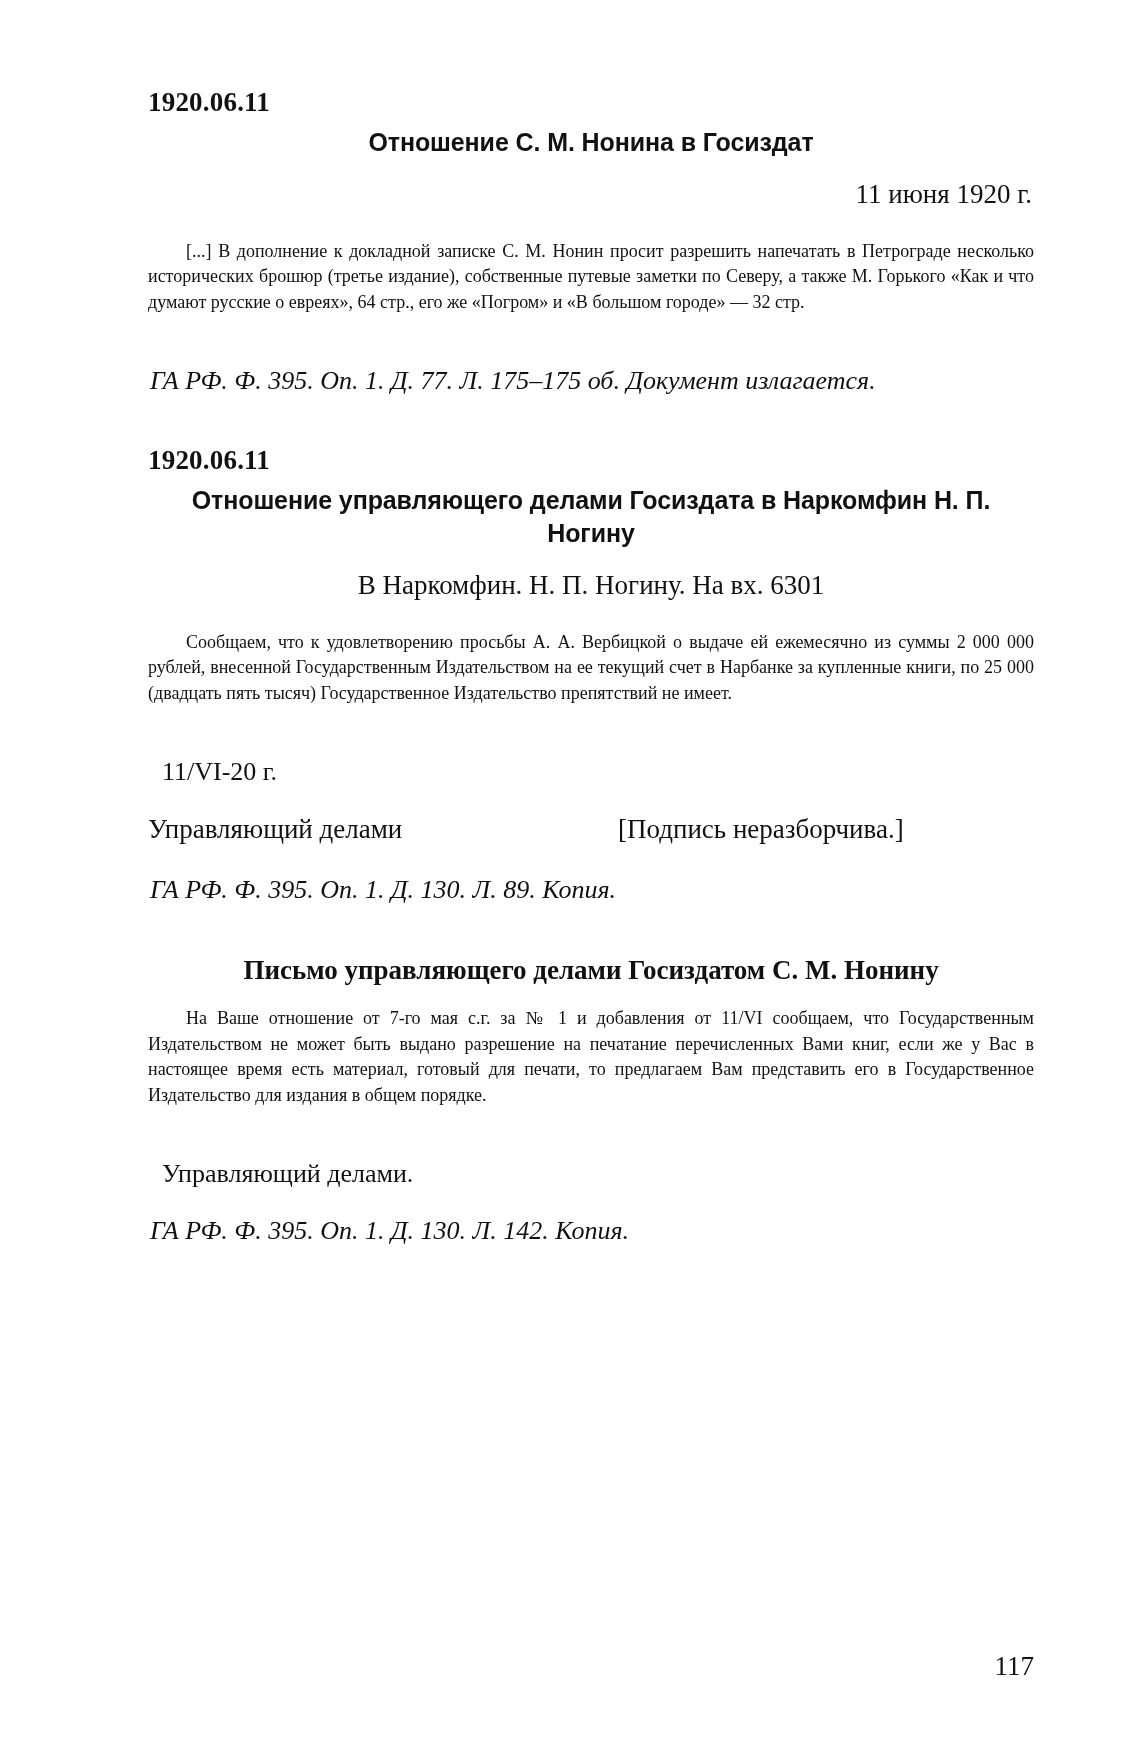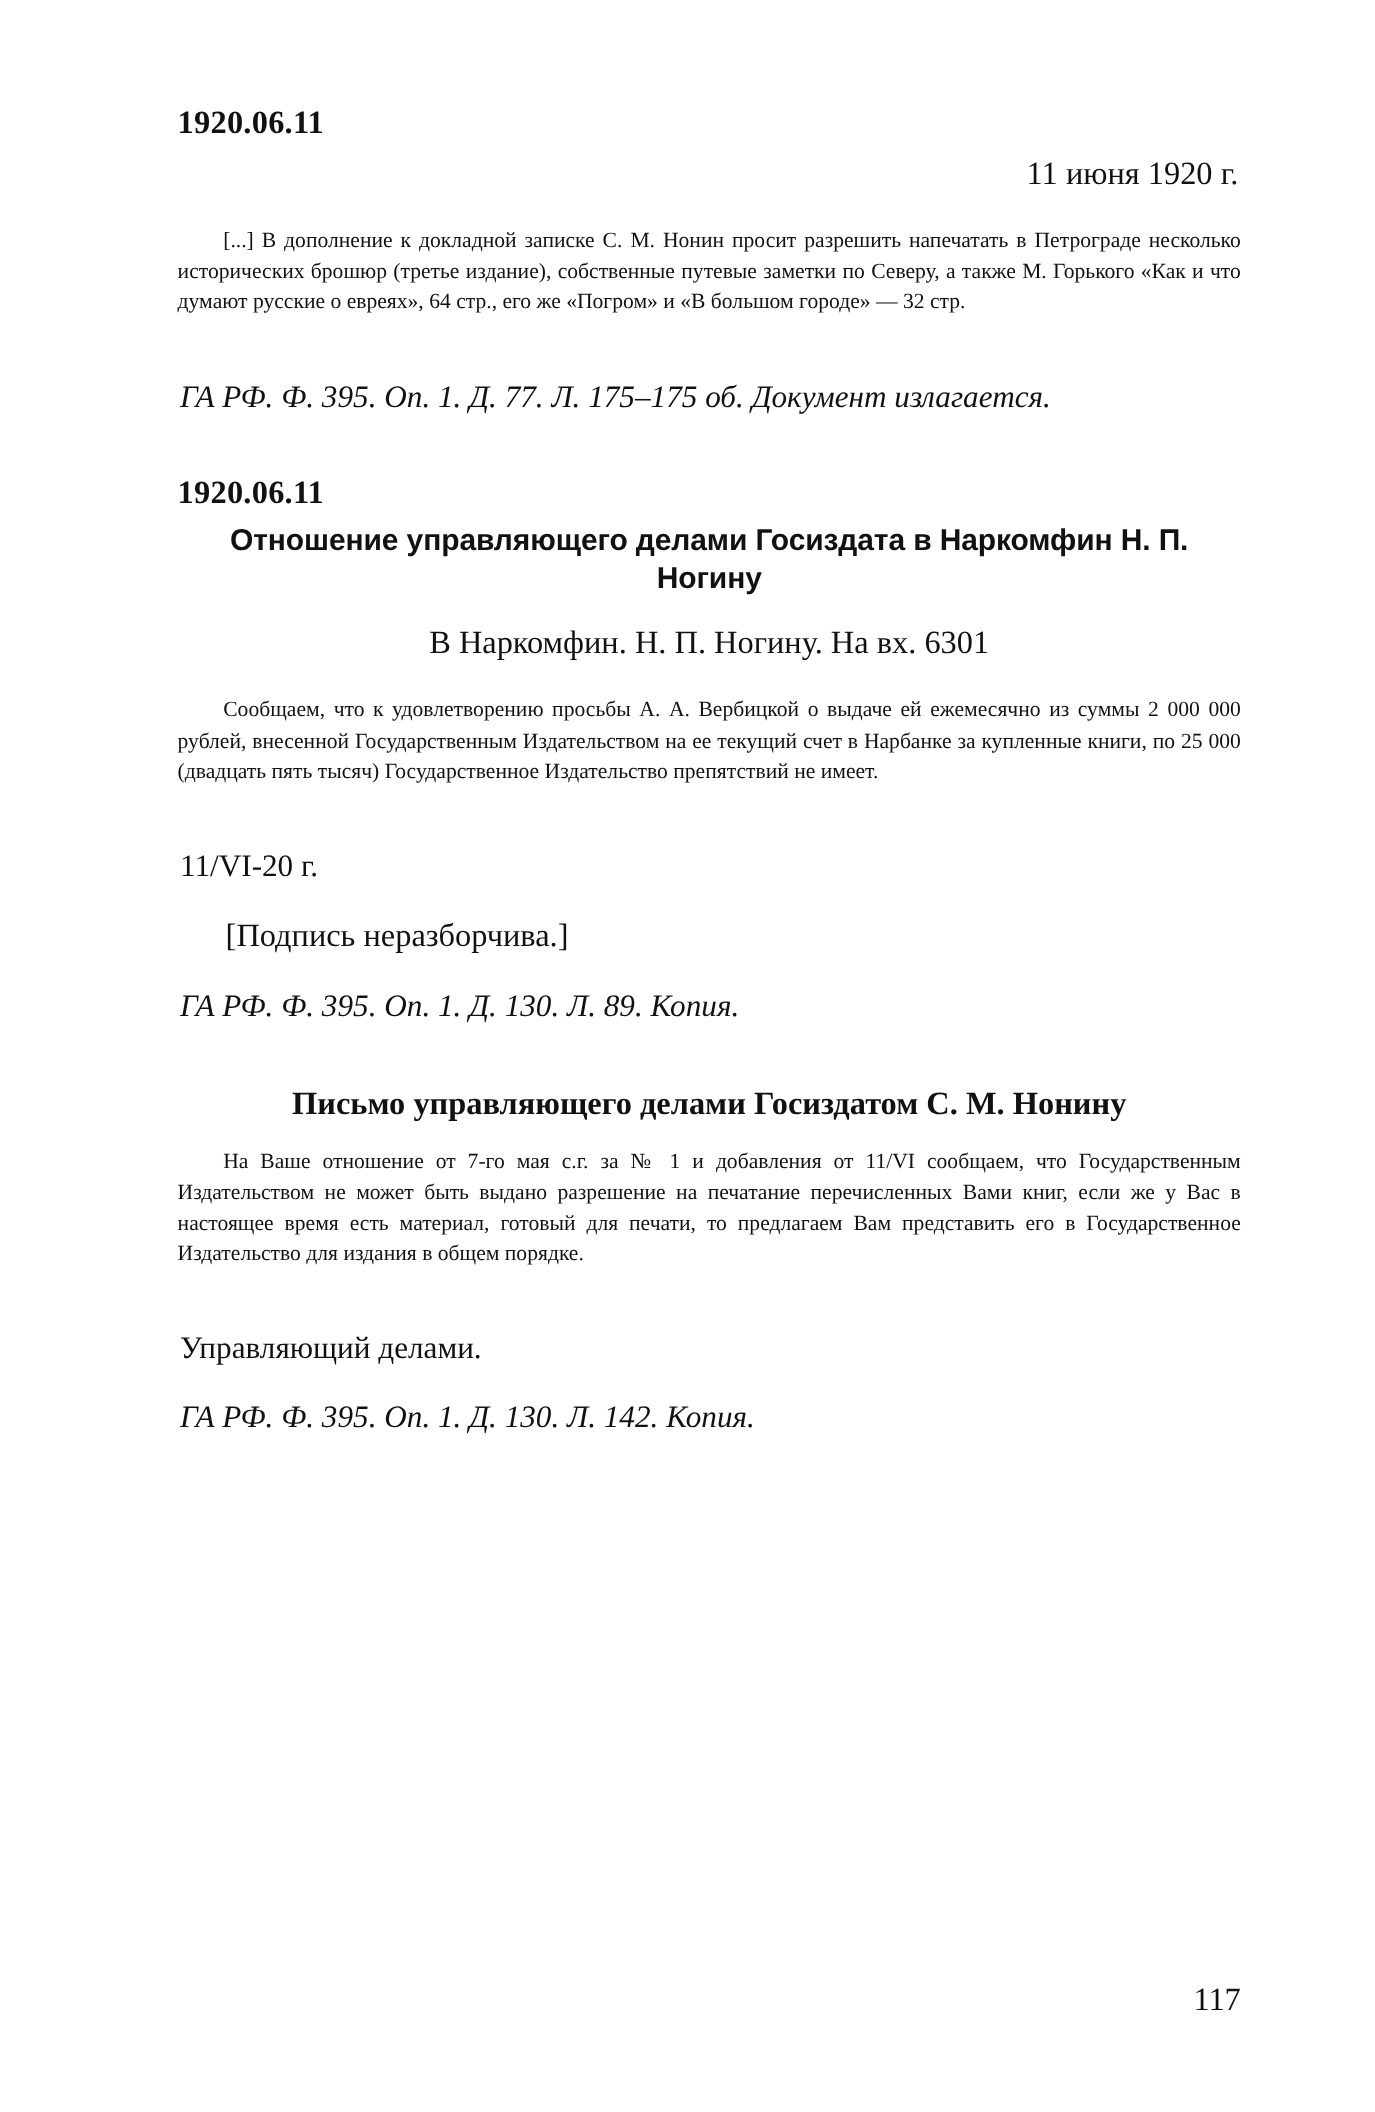--- a/index.html
+++ b/index.html
@@ -77,21 +77,21 @@
   .source-note {
     font-style: italic;
     font-size: 26px;
     line-height: 1.35;
     margin: 0;
     padding-left: 2px;
   }
   .small-line {
     font-size: 26px;
     line-height: 1.35;
-    margin: 0 0 22px 0;
+    margin: 0 0 22px 12px;
     padding-left: 2px;
   }
   .sign-row {
     display: flex;
     justify-content: flex-start;
     font-size: 27px;
     line-height: 1.35;
     margin: 0 0 24px 0;
   }
   .sign-row .sign-left {
@@ -112,36 +112,38 @@
     font-family: "Liberation Serif", serif;
   }
 </style>
 </head>
 <body>
 
 <div class="page">
 
   <div class="doc-entry">
     <div class="entry-date">1920.06.11</div>
+    <div class="entry-title sans">Отношение С. М. Нонина в Госиздат</div>
     <div class="date-right">11 июня 1920 г.</div>
     <p class="body-text">[...] В дополнение к докладной записке С. М. Нонин просит разрешить напечатать в Петрограде несколько исторических брошюр (третье издание), собственные путевые заметки по Северу, а также М. Горького «Как и что думают русские о евреях», 64 стр., его же «Погром» и «В большом городе» — 32 стр.</p>
     <div class="gap-sm"></div>
     <div class="source-note">ГА РФ. Ф. 395. Оп. 1. Д. 77. Л. 175–175 об. Документ излагается.</div>
   </div>
 
   <div class="gap-lg"></div>
 
   <div class="doc-entry">
     <div class="entry-date">1920.06.11</div>
     <div class="entry-title sans">Отношение управляющего делами Госиздата в Наркомфин Н. П. Ногину</div>
     <div class="addressee center">В Наркомфин. Н. П. Ногину. На вх. 6301</div>
     <p class="body-text">Сообщаем, что к удовлетворению просьбы А. А. Вербицкой о выдаче ей ежемесячно из суммы 2 000 000 рублей, внесенной Государственным Издательством на ее текущий счет в Нарбанке за купленные книги, по 25 000 (двадцать пять тысяч) Государственное Издательство препятствий не имеет.</p>
     <div class="gap-sm"></div>
     <div class="small-line">11/VI-20 г.</div>
     <div class="sign-row">
+      <div class="sign-left">Управляющий делами</div>
       <div class="sign-right">[Подпись неразборчива.]</div>
     </div>
     <div class="source-note">ГА РФ. Ф. 395. Оп. 1. Д. 130. Л. 89. Копия.</div>
   </div>
 
   <div class="gap-lg"></div>
 
   <div class="doc-entry">
     <div class="entry-title">Письмо управляющего делами Госиздатом С. М. Нонину</div>
     <p class="body-text">На Ваше отношение от 7-го мая с.г. за № 1 и добавления от 11/VI сообщаем, что Государственным Издательством не может быть выдано разрешение на печатание перечисленных Вами книг, если же у Вас в настоящее время есть материал, готовый для печати, то предлагаем Вам представить его в Государственное Издательство для издания в общем порядке.</p>

